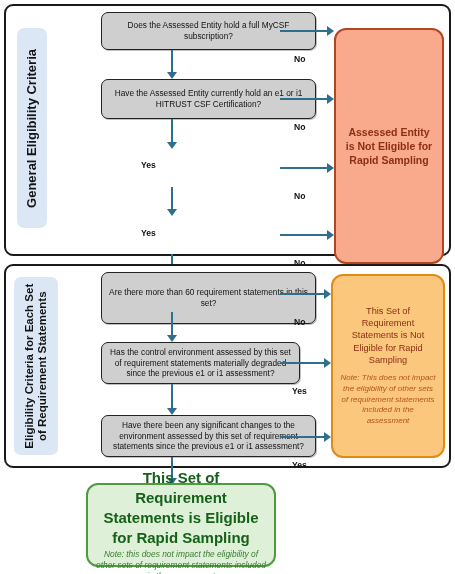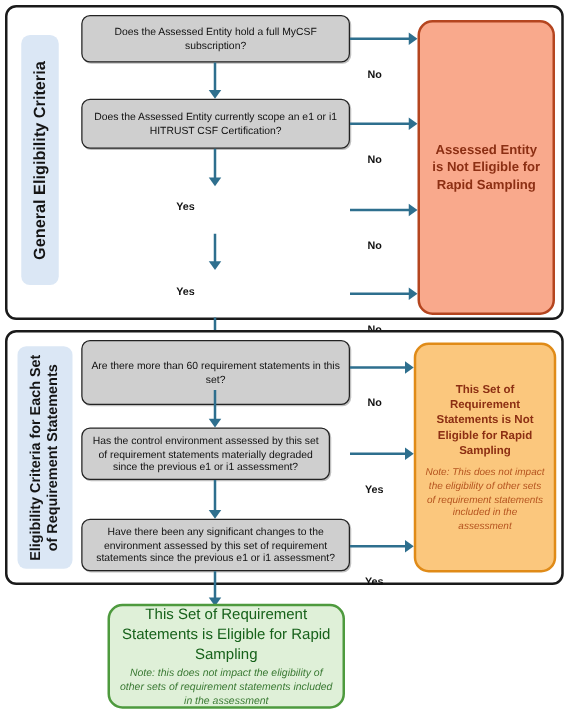--- a/index.html
+++ b/index.html
@@ -50,56 +50,57 @@
     border:1.6px solid #232323;
     border-radius:7px;
     box-sizing:border-box;
     display:flex;align-items:center;justify-content:center;
     text-align:center;
     font-size:8.3px;
     line-height:1.32;
     color:#111;
     padding:2px 5px;
     box-shadow:1px 1px 0 rgba(0,0,0,.25);
+    margin-left:36px;
   }
 
   
   .tbox{
     position:absolute;
     box-sizing:border-box;
     border-radius:12px;
     display:flex;flex-direction:column;
     align-items:center;justify-content:center;
     text-align:center;
     padding:6px 7px;
   }
   #box-not-eligible{
-    left:334px;top:16px;width:110px;height:236px;
+    left:334px;top:28px;width:110px;height:236px;
     background:#f9a98c;border:2px solid #b5451f;
   }
   #box-not-eligible .t{
     font-size:10.5px;font-weight:bold;color:#8c2f13;line-height:1.35;
   }
   #box-set-not-eligible{
     left:331px;top:274px;width:114px;height:184px;
     background:#fbc77d;border:2px solid #e08b18;
   }
   #box-set-not-eligible .t{
-    font-size:9.2px;font-weight:bold;color:#8c2f13;line-height:1.33;
+    font-size:9.2px;font-weight:normal;color:#8c2f13;line-height:1.33;
   }
   #box-set-not-eligible .n{
     margin-top:7px;
     font-size:8px;font-style:italic;color:#b5541f;line-height:1.35;
   }
   #box-eligible{
     left:86px;top:483px;width:190px;height:84px;
     background:#dff0d8;border:2px solid #4e9a3e;
   }
   #box-eligible .t{
-    font-size:12px;font-weight:normal;color:#16611a;line-height:1.33;
+    font-size:15px;font-weight:bold;color:#16611a;line-height:1.33;
   }
   #box-eligible .n{
     margin-top:1px;
     font-size:8.4px;font-style:italic;color:#3b7a34;line-height:1.3;
   }
 
   
   .vline{position:absolute;width:2px;background:#2e6f8e;}
   .hline{position:absolute;height:2px;background:#2e6f8e;}
   .arrow-down{
@@ -138,21 +139,21 @@
 
   <div class="vline" style="left:171px;top:50px;height:24px;"></div>
   <div class="arrow-down" style="left:167px;top:72px;"></div>
   <div class="elabel" style="left:141px;top:55px;">Yes</div>
 
   <div class="hline" style="left:280px;top:30px;width:48px;"></div>
   <div class="arrow-right" style="left:327px;top:26px;"></div>
   <div class="elabel" style="left:294px;top:18px;">No</div>
 
   <div class="dbox" style="left:65px;top:79px;width:215px;height:40px;">
-    <span>Does the Assessed Entity currently scope an e1 or i1 HITRUST CSF Certification?</span>
+    <span>Have the Assessed Entity currently hold an e1 or i1 HITRUST CSF Certification?</span>
   </div>
   <div class="vline" style="left:171px;top:119px;height:25px;"></div>
   <div class="arrow-down" style="left:167px;top:142px;"></div>
   <div class="elabel" style="left:141px;top:124px;">Yes</div>
   <div class="hline" style="left:280px;top:98px;width:48px;"></div>
   <div class="arrow-right" style="left:327px;top:94px;"></div>
   <div class="elabel" style="left:294px;top:86px;">No</div>
 
   <div class="vline" style="left:171px;top:187px;height:24px;"></div>
   <div class="arrow-down" style="left:167px;top:209px;"></div>

